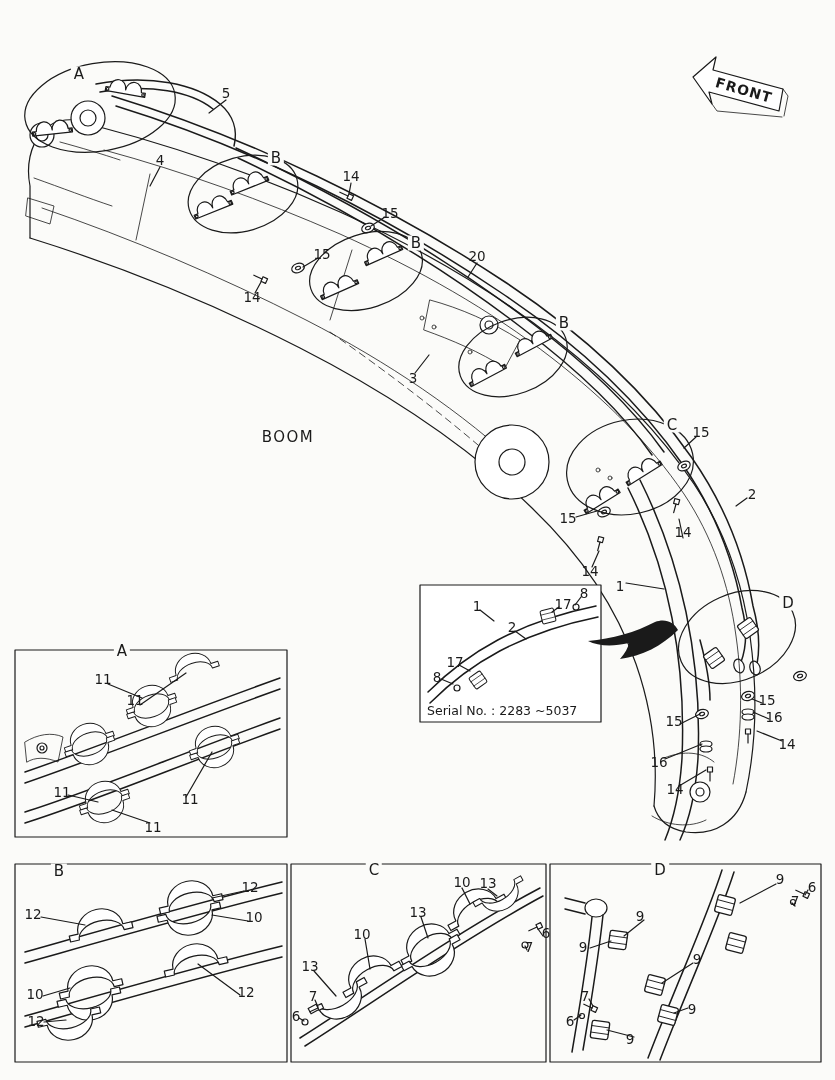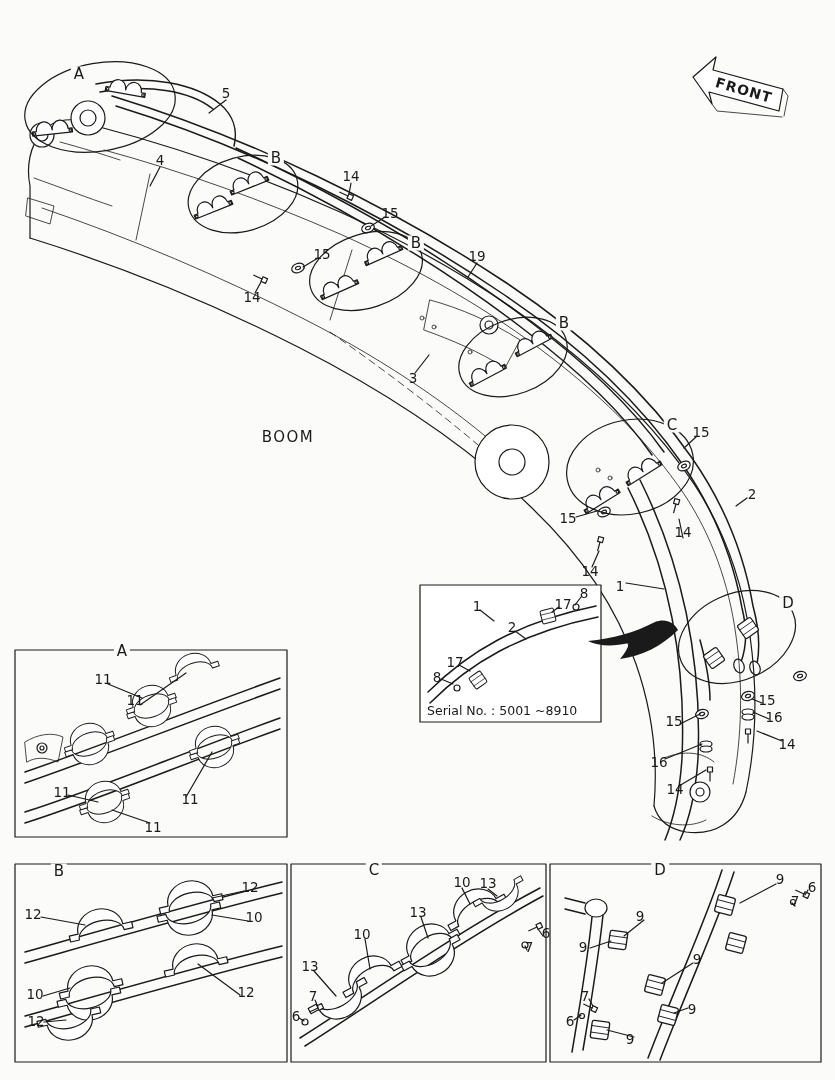--- a/index.html
+++ b/index.html
@@ -289,30 +289,30 @@
       <line x1="693" y1="963" x2="662" y2="983"></line>
       <line x1="688" y1="1008" x2="674" y2="1013"></line>
       <line x1="589" y1="999" x2="593" y2="1006"></line>
       <line x1="574" y1="1020" x2="581" y2="1015"></line>
       <line x1="634" y1="1037" x2="607" y2="1030"></line>
     </g>
   </svg>
 
   <div class="free-label front-label">FRONT</div>
   <div class="free-label boom-label">BOOM</div>
-  <div class="free-label serial-label">Serial No. : 5001 ~8910</div>
+  <div class="free-label serial-label">Serial No. : 2283 ~5037</div>
 
   <div id="callout-layer">
       <span class="callout" style="left: 226px; top: 94px;">5</span>
       <span class="callout" style="left: 160px; top: 161px;">4</span>
       <span class="callout" style="left: 351px; top: 177px;">14</span>
       <span class="callout" style="left: 390px; top: 214px;">15</span>
       <span class="callout" style="left: 322px; top: 255px;">15</span>
       <span class="callout" style="left: 252px; top: 298px;">14</span>
-      <span class="callout" style="left: 477px; top: 257px;">19</span>
+      <span class="callout" style="left: 477px; top: 257px;">20</span>
       <span class="callout" style="left: 413px; top: 379px;">3</span>
       <span class="callout" style="left: 701px; top: 433px;">15</span>
       <span class="callout" style="left: 752px; top: 495px;">2</span>
       <span class="callout" style="left: 568px; top: 519px;">15</span>
       <span class="callout" style="left: 683px; top: 533px;">14</span>
       <span class="callout" style="left: 590px; top: 572px;">14</span>
       <span class="callout" style="left: 620px; top: 587px;">1</span>
       <span class="callout" style="left: 584px; top: 594px;">8</span>
       <span class="callout" style="left: 563px; top: 605px;">17</span>
       <span class="callout" style="left: 512px; top: 628px;">2</span>

